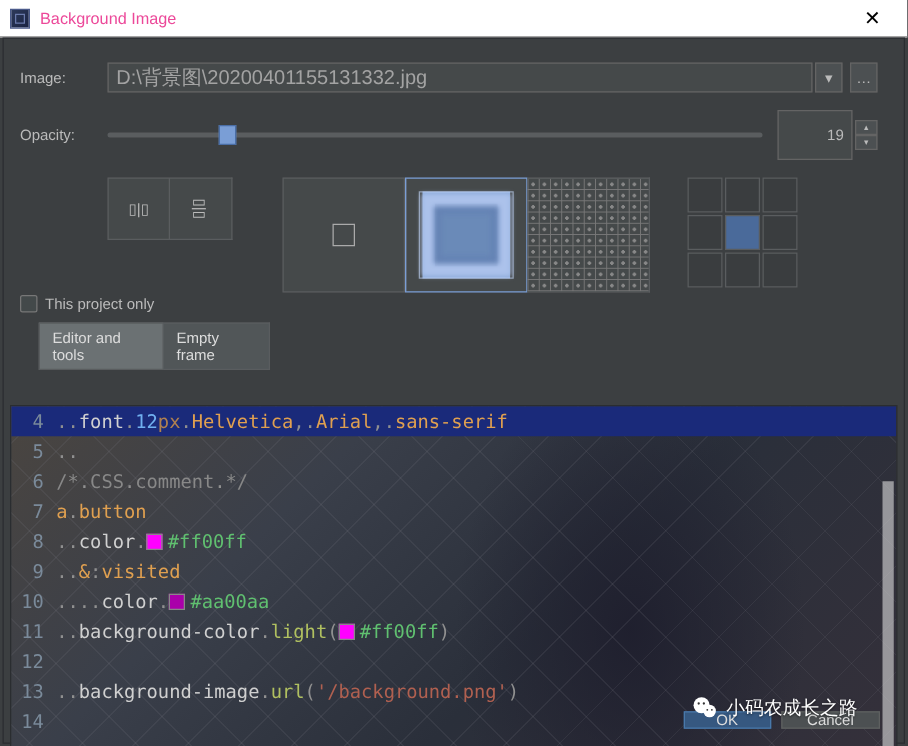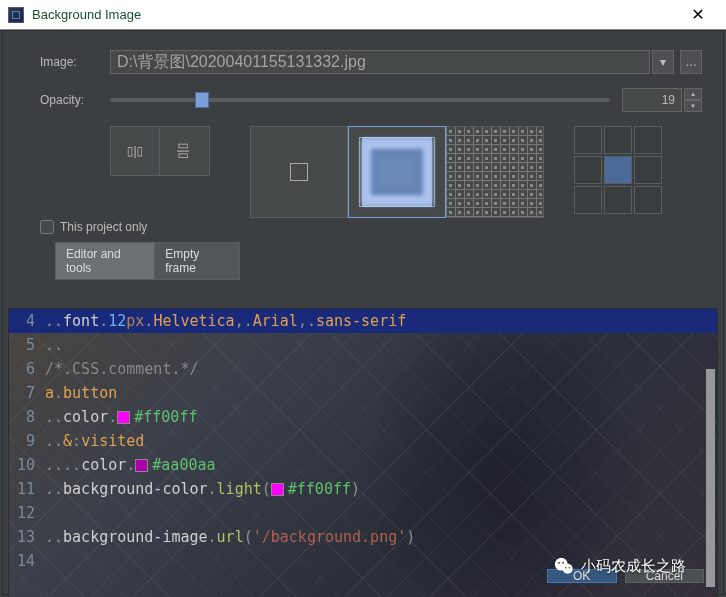--- a/index.html
+++ b/index.html
@@ -22,29 +22,29 @@
     width: 16px; height: 16px;
     background: linear-gradient(135deg, #2d3a5a 0%, #1a2342 100%);
     border: 1px solid #4a5a8a;
     margin-right: 8px;
     position: relative;
   }
   .titlebar-icon::after {
     content: ''; position: absolute; inset: 3px;
     border: 1px solid #6a7aaa;
   }
-  .titlebar-title { color: #14532d; font-size: 13px; flex: 1; }
+  .titlebar-title { color: #ec4899; font-size: 13px; flex: 1; }
   .titlebar-close {
     width: 40px; height: 28px;
     display: flex; align-items: center; justify-content: center;
     color: #000; font-size: 16px; cursor: pointer;
   }
 
   .dialog-body {
-    padding: 20px 24px 10px 40px;
+    padding: 20px 24px 10px 16px;
   }
 
   .row { display: flex; align-items: center; margin-bottom: 14px; }
   .label { width: 70px; color: #bbbbbb; }
   .image-input {
     flex: 1; height: 24px;
     background: #45494a; border: 1px solid #646464;
     color: #a3a3a3; padding: 0 6px;
     font-size: 16px;
   }
@@ -63,21 +63,21 @@
     position: relative; border-radius: 2px;
   }
   .slider-thumb {
     position: absolute; top: -6px;
     width: 14px; height: 16px;
     background: #7a9ed6;
     border: 1px solid #4a6ea6;
     left: 17%;
   }
   .opacity-value {
-    width: 60px; height: 24px;
+    width: 60px; height: 40px;
     background: #45494a; border: 1px solid #646464;
     color: #bbbbbb; text-align: right; padding: 0 6px;
     display: flex; align-items: center; justify-content: flex-end;
   }
   .spinner {
     width: 18px; height: 24px;
     display: flex; flex-direction: column;
     margin-left: 2px;
   }
   .spinner div {

